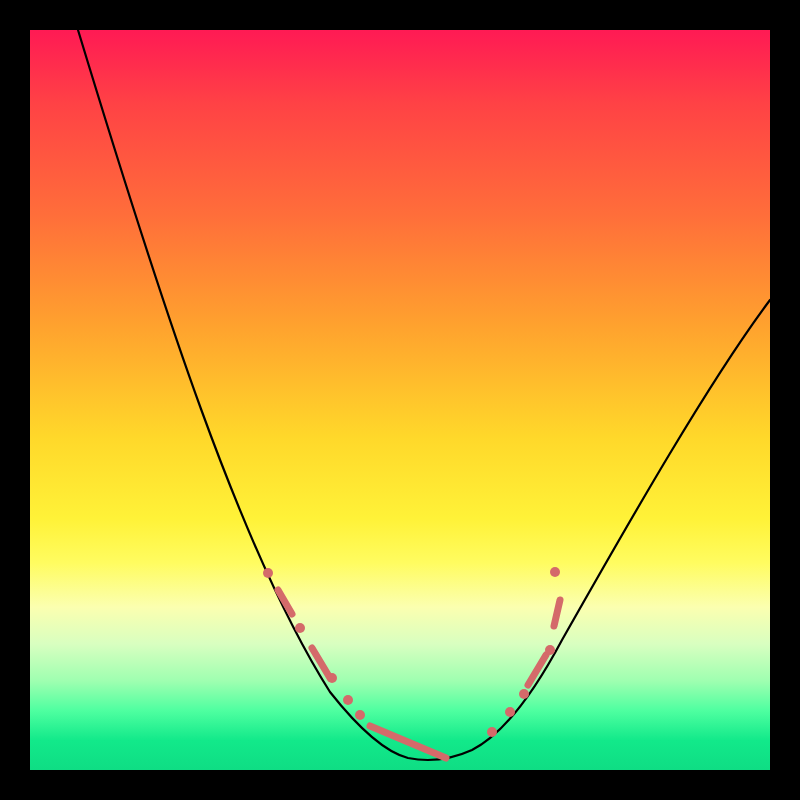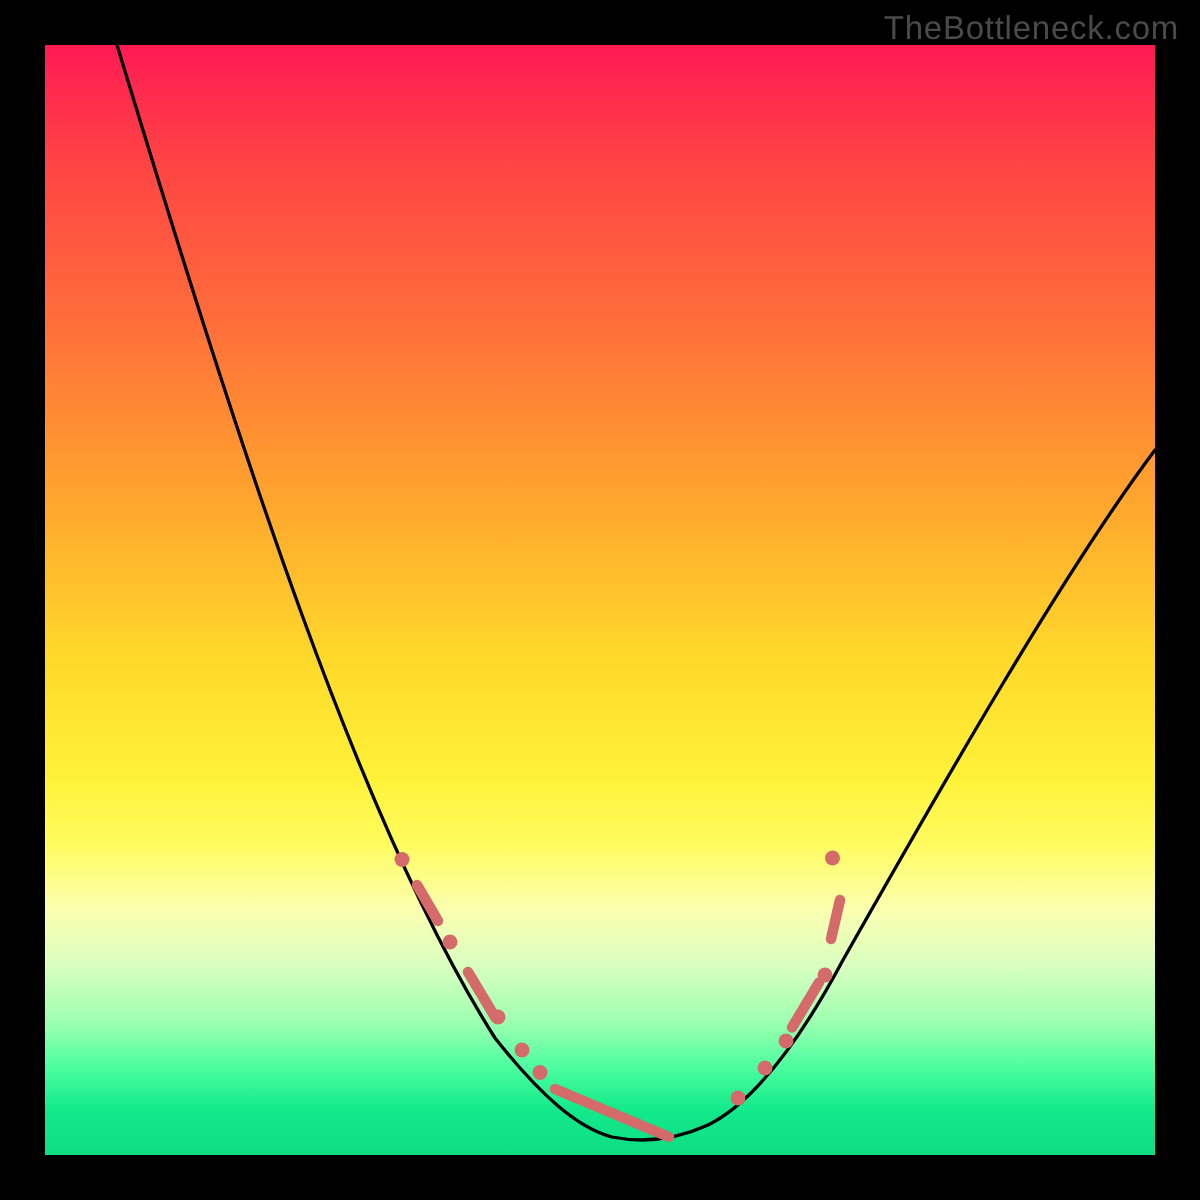--- a/index.html
+++ b/index.html
@@ -72,21 +72,20 @@
     stroke-width: 7;
     stroke-linecap: round;
     fill: none;
   }
 </style>
 </head>
 <body>
 
 <div class="stage">
 
-  <div class="watermark">TheBottleneck.com</div>
 
   <div class="plot-area">
     <svg class="curve" viewBox="0 0 740 740">
       <path class="curve-path" d="M 48 0 C 130 270, 210 520, 300 662 C 330 700, 355 722, 378 728 C 398 732, 420 730, 442 720 C 470 706, 500 670, 532 610 C 600 490, 680 350, 740 270"></path>
 
       <line class="marker-seg" x1="248" y1="560" x2="262" y2="584"></line>
       <line class="marker-seg" x1="282" y1="618" x2="300" y2="648"></line>
       <line class="marker-seg" x1="340" y1="696" x2="416" y2="728"></line>
       <line class="marker-seg" x1="498" y1="655" x2="516" y2="625"></line>
       <line class="marker-seg" x1="524" y1="596" x2="530" y2="570"></line>

